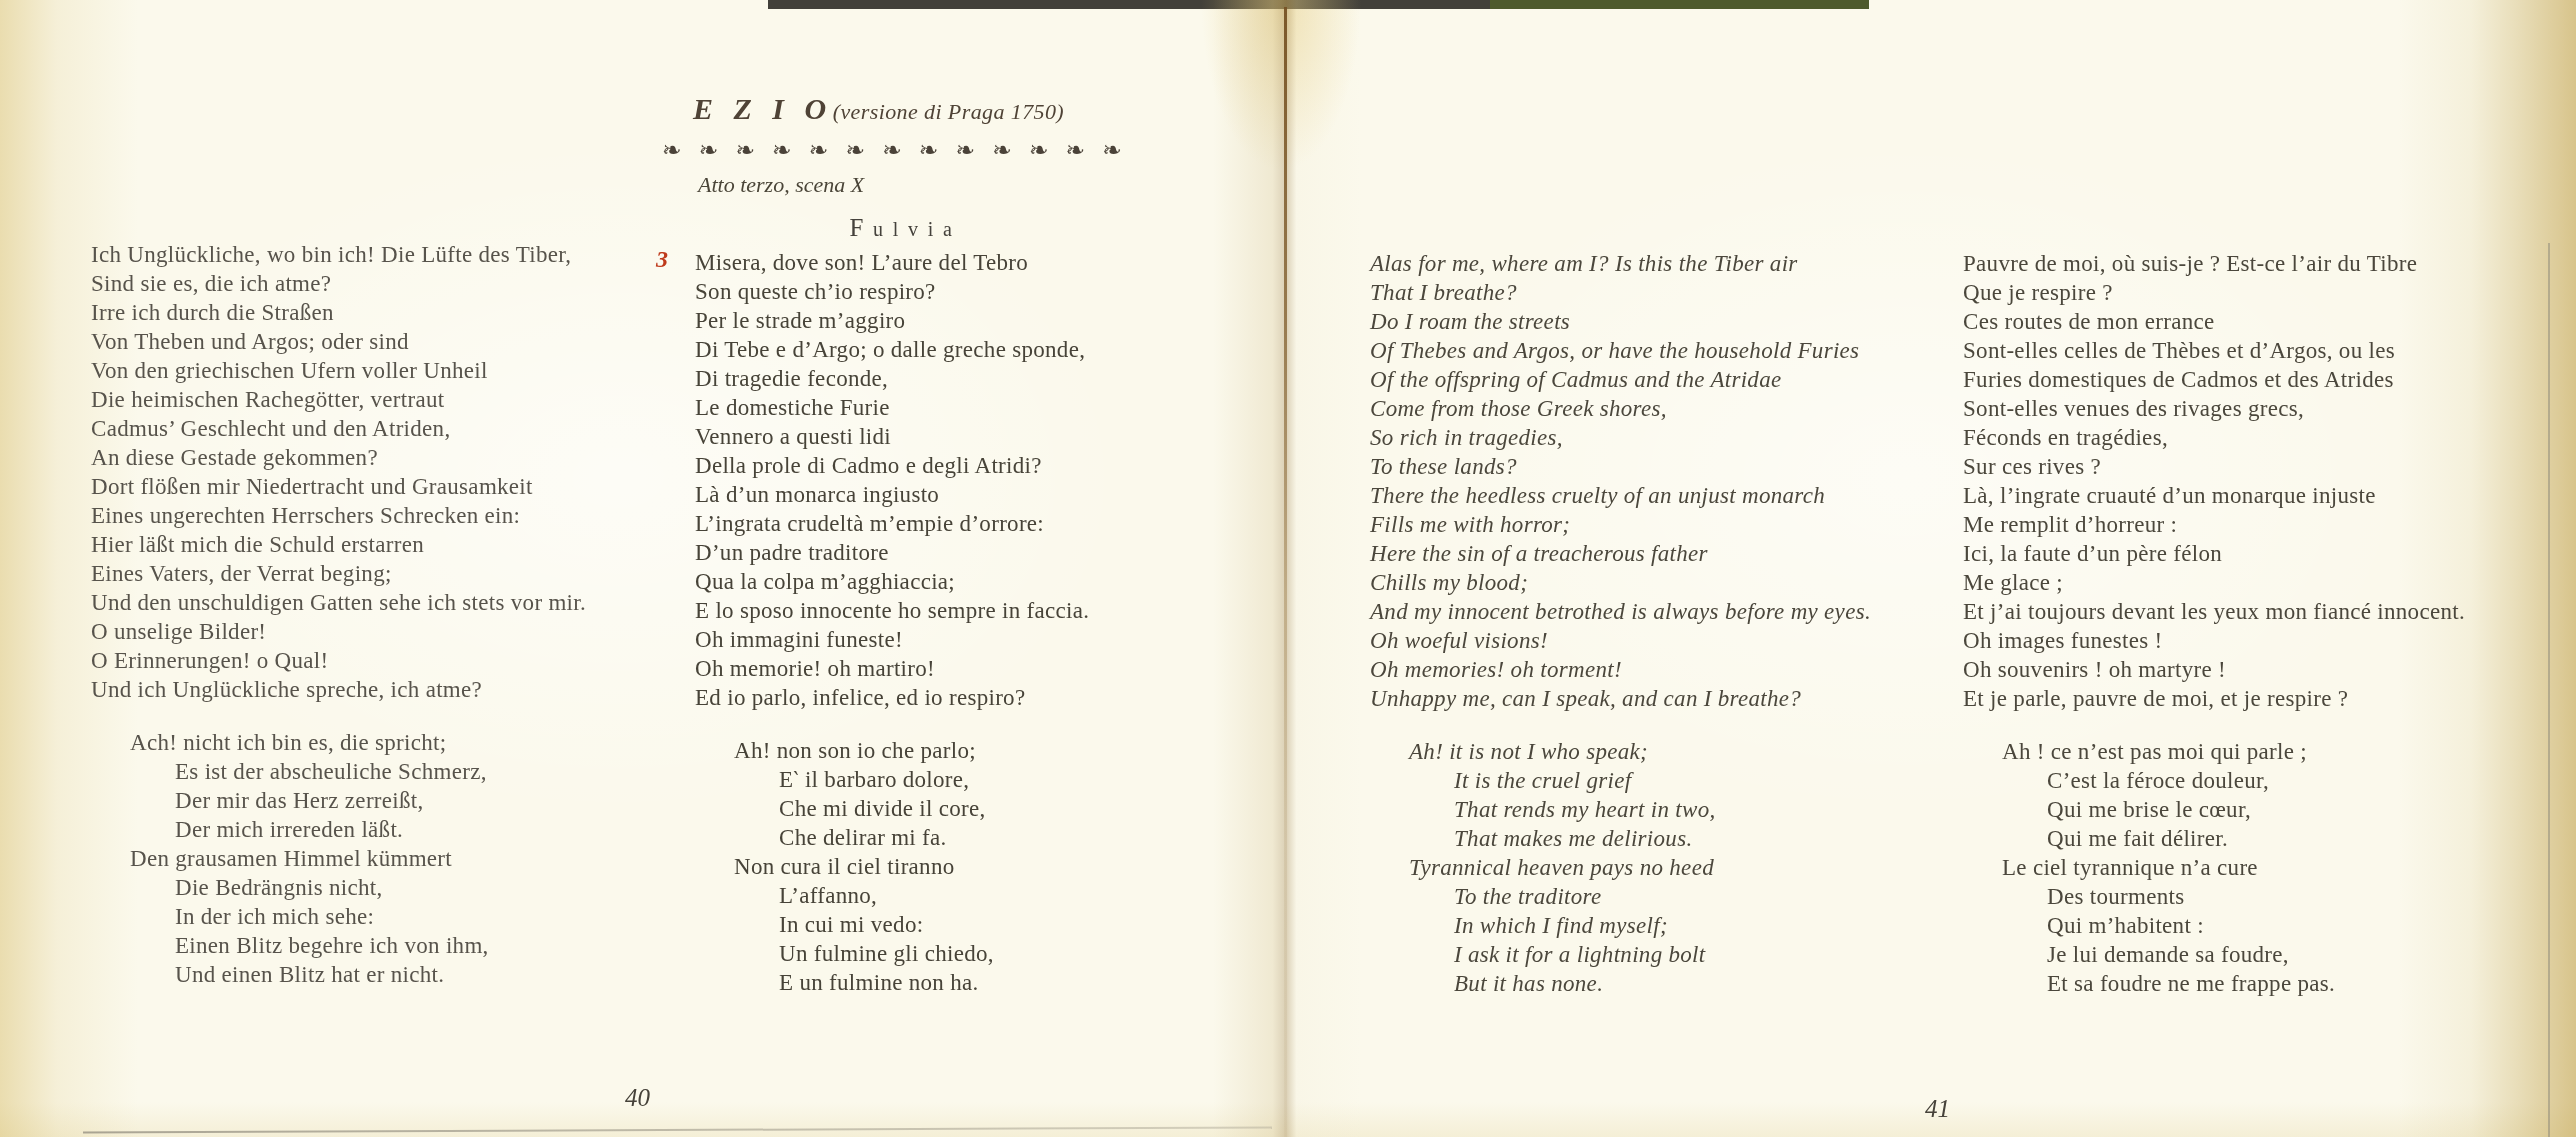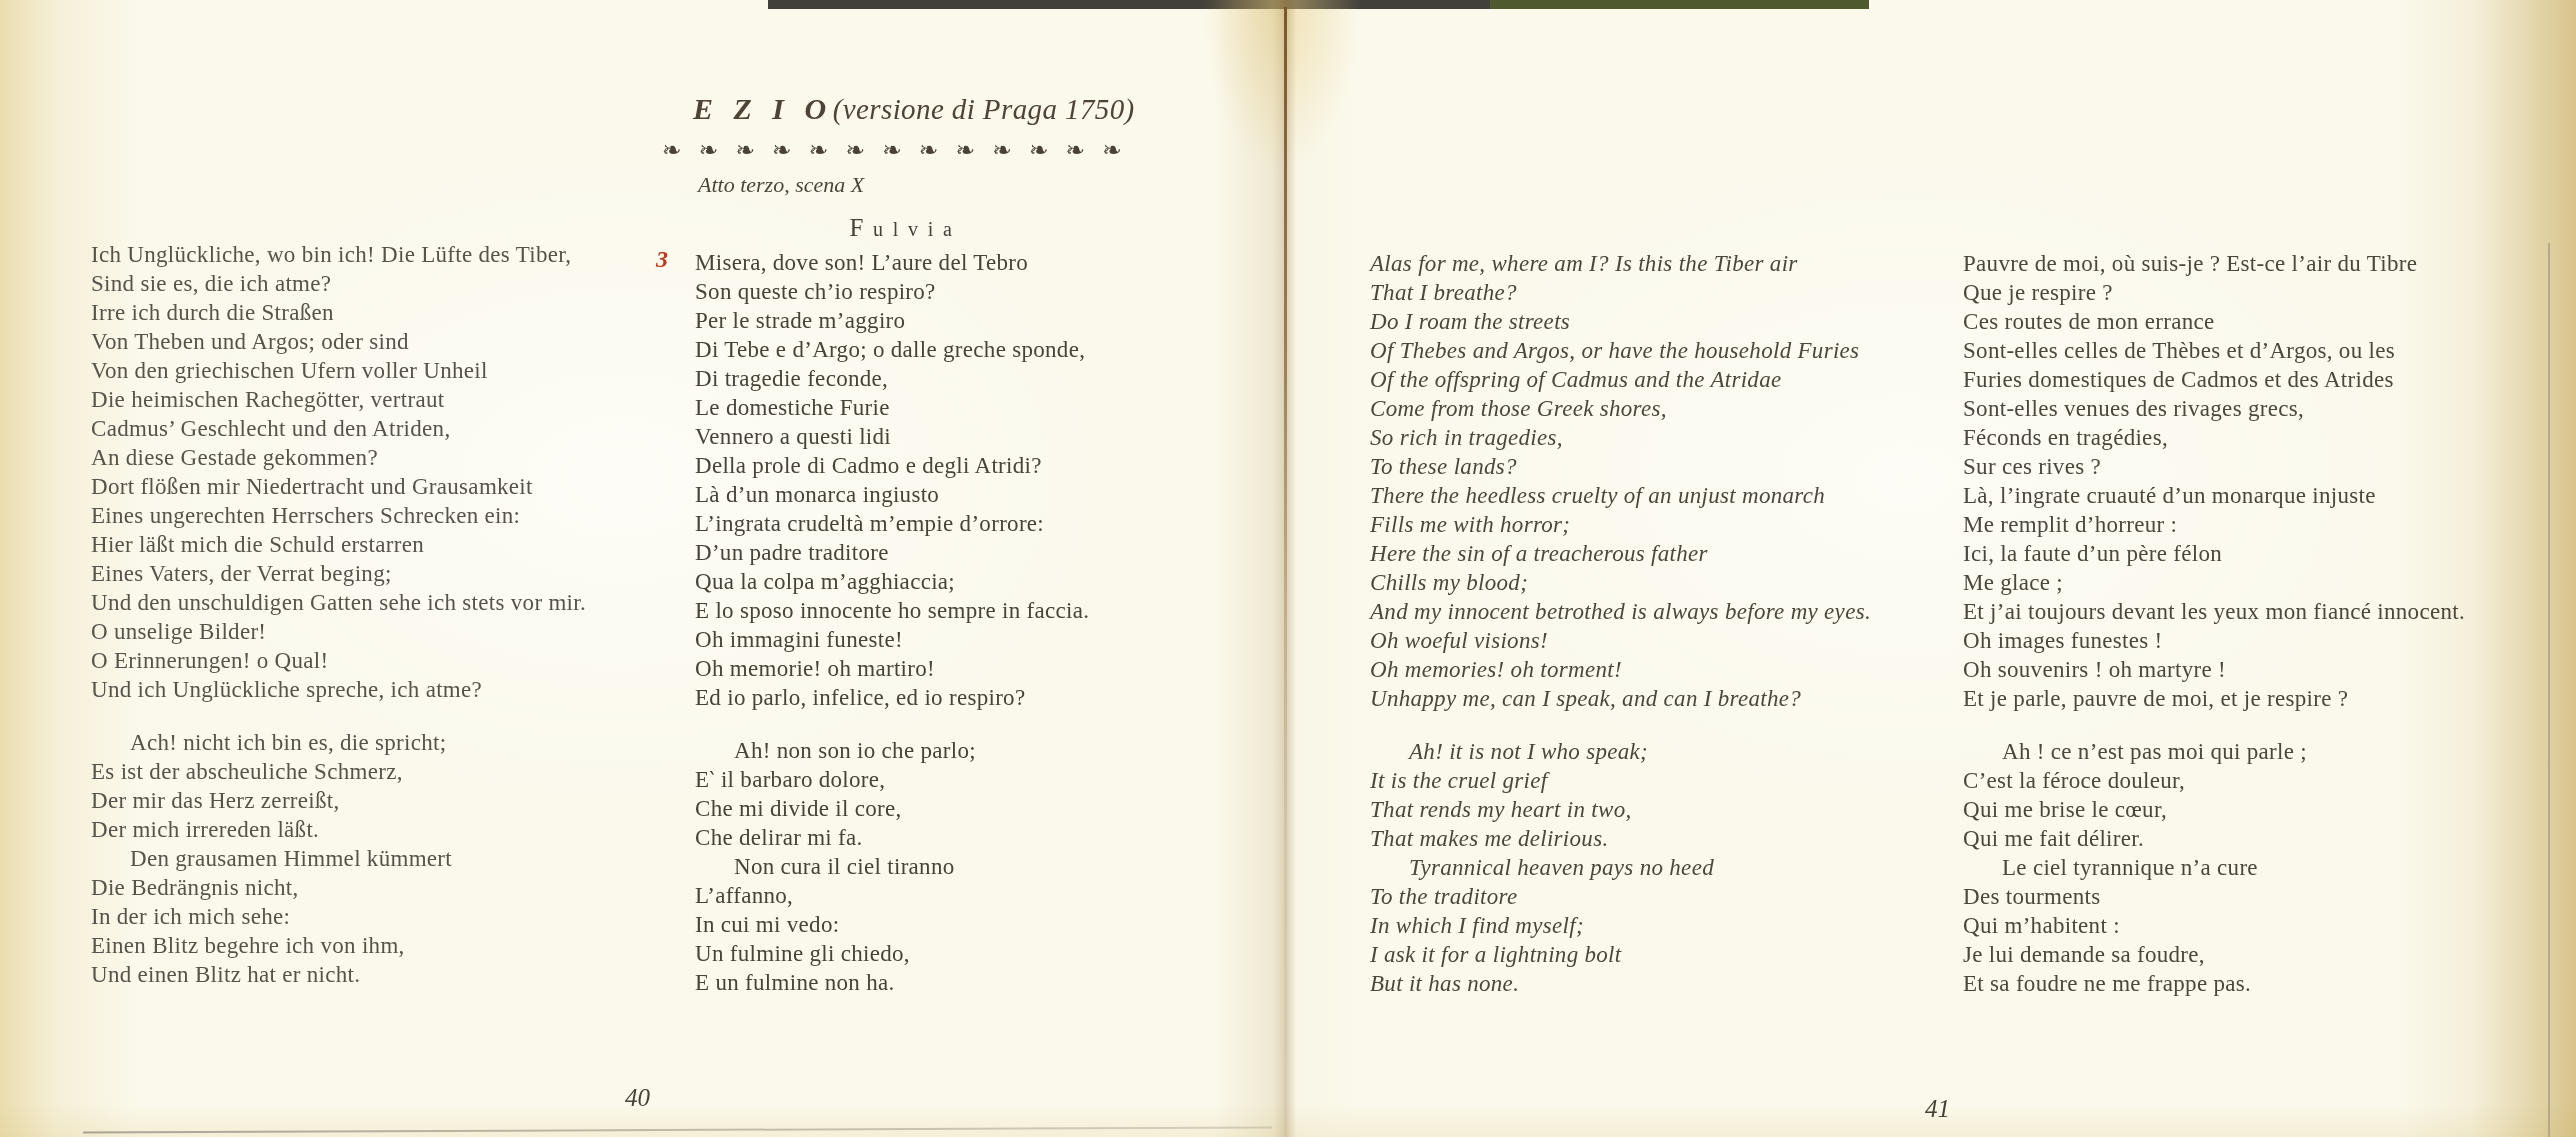--- a/index.html
+++ b/index.html
@@ -28,30 +28,30 @@
     background:linear-gradient(180deg, rgba(118,82,36,0.95) 0%, rgba(128,93,44,0.75) 28%, rgba(148,113,58,0.38) 52%, rgba(158,128,78,0.14) 74%, rgba(158,128,78,0.05) 100%);}
   .bottom-edge-line{position:absolute;left:83px;top:1129px;width:1189px;height:2.4px;
     background:linear-gradient(90deg, rgba(145,140,126,0.75), rgba(172,167,150,0.45));
     transform:rotate(-0.25deg);}
   .right-edge-line{position:absolute;left:2548px;top:243px;width:2.4px;height:895px;background:rgba(128,126,118,0.45);}
 
   
   .col{position:absolute;font-size:23px;line-height:29px;letter-spacing:0.3px;}
   .line{white-space:nowrap;}
   .ind1{margin-left:39px;}
-  .ind2{}
+  .ind2{margin-left:84px;}
   .stanza2{margin-top:24px;}
   .col-german{left:91px;top:240px;width:559px;color:#57534b;}
   .col-italian{left:695px;top:248px;width:534px;}
   .col-english{left:1370px;top:249px;width:599px;color:#4b473c;font-style:italic;}
   .col-french{left:1963px;top:249px;width:599px;color:#4b473c;}
 
   .title-block{position:absolute;left:693px;top:92px;display:flex;align-items:baseline;color:#4f4336;}
   .opera-title{font-size:30px;font-weight:bold;font-style:italic;letter-spacing:6.5px;}
-  .version-note{font-size:29px;font-style:italic;letter-spacing:0.4px;}
+  .version-note{font-size:22px;font-style:italic;letter-spacing:0.4px;}
   .ornament-row{position:absolute;left:662px;top:136px;font-size:23.5px;letter-spacing:17px;color:#4a4238;white-space:nowrap;}
   .scene-heading{position:absolute;left:698px;top:172px;font-size:22px;font-style:italic;color:#4a4538;}
   .character-name{position:absolute;left:695px;top:214px;width:421px;text-align:center;font-size:20px;letter-spacing:9.7px;color:#45423c;}
   .character-name::first-letter{font-size:25px;}
   .cue-number{position:absolute;left:656px;top:246px;font-size:24px;font-style:italic;font-weight:bold;}
   .page-number{position:absolute;font-size:25px;font-style:italic;font-weight:normal;color:#46423a;}
   .page-number.left{left:625px;top:1084px;}
   .page-number.right{left:1925px;top:1095px;}
 </style>
 </head>

